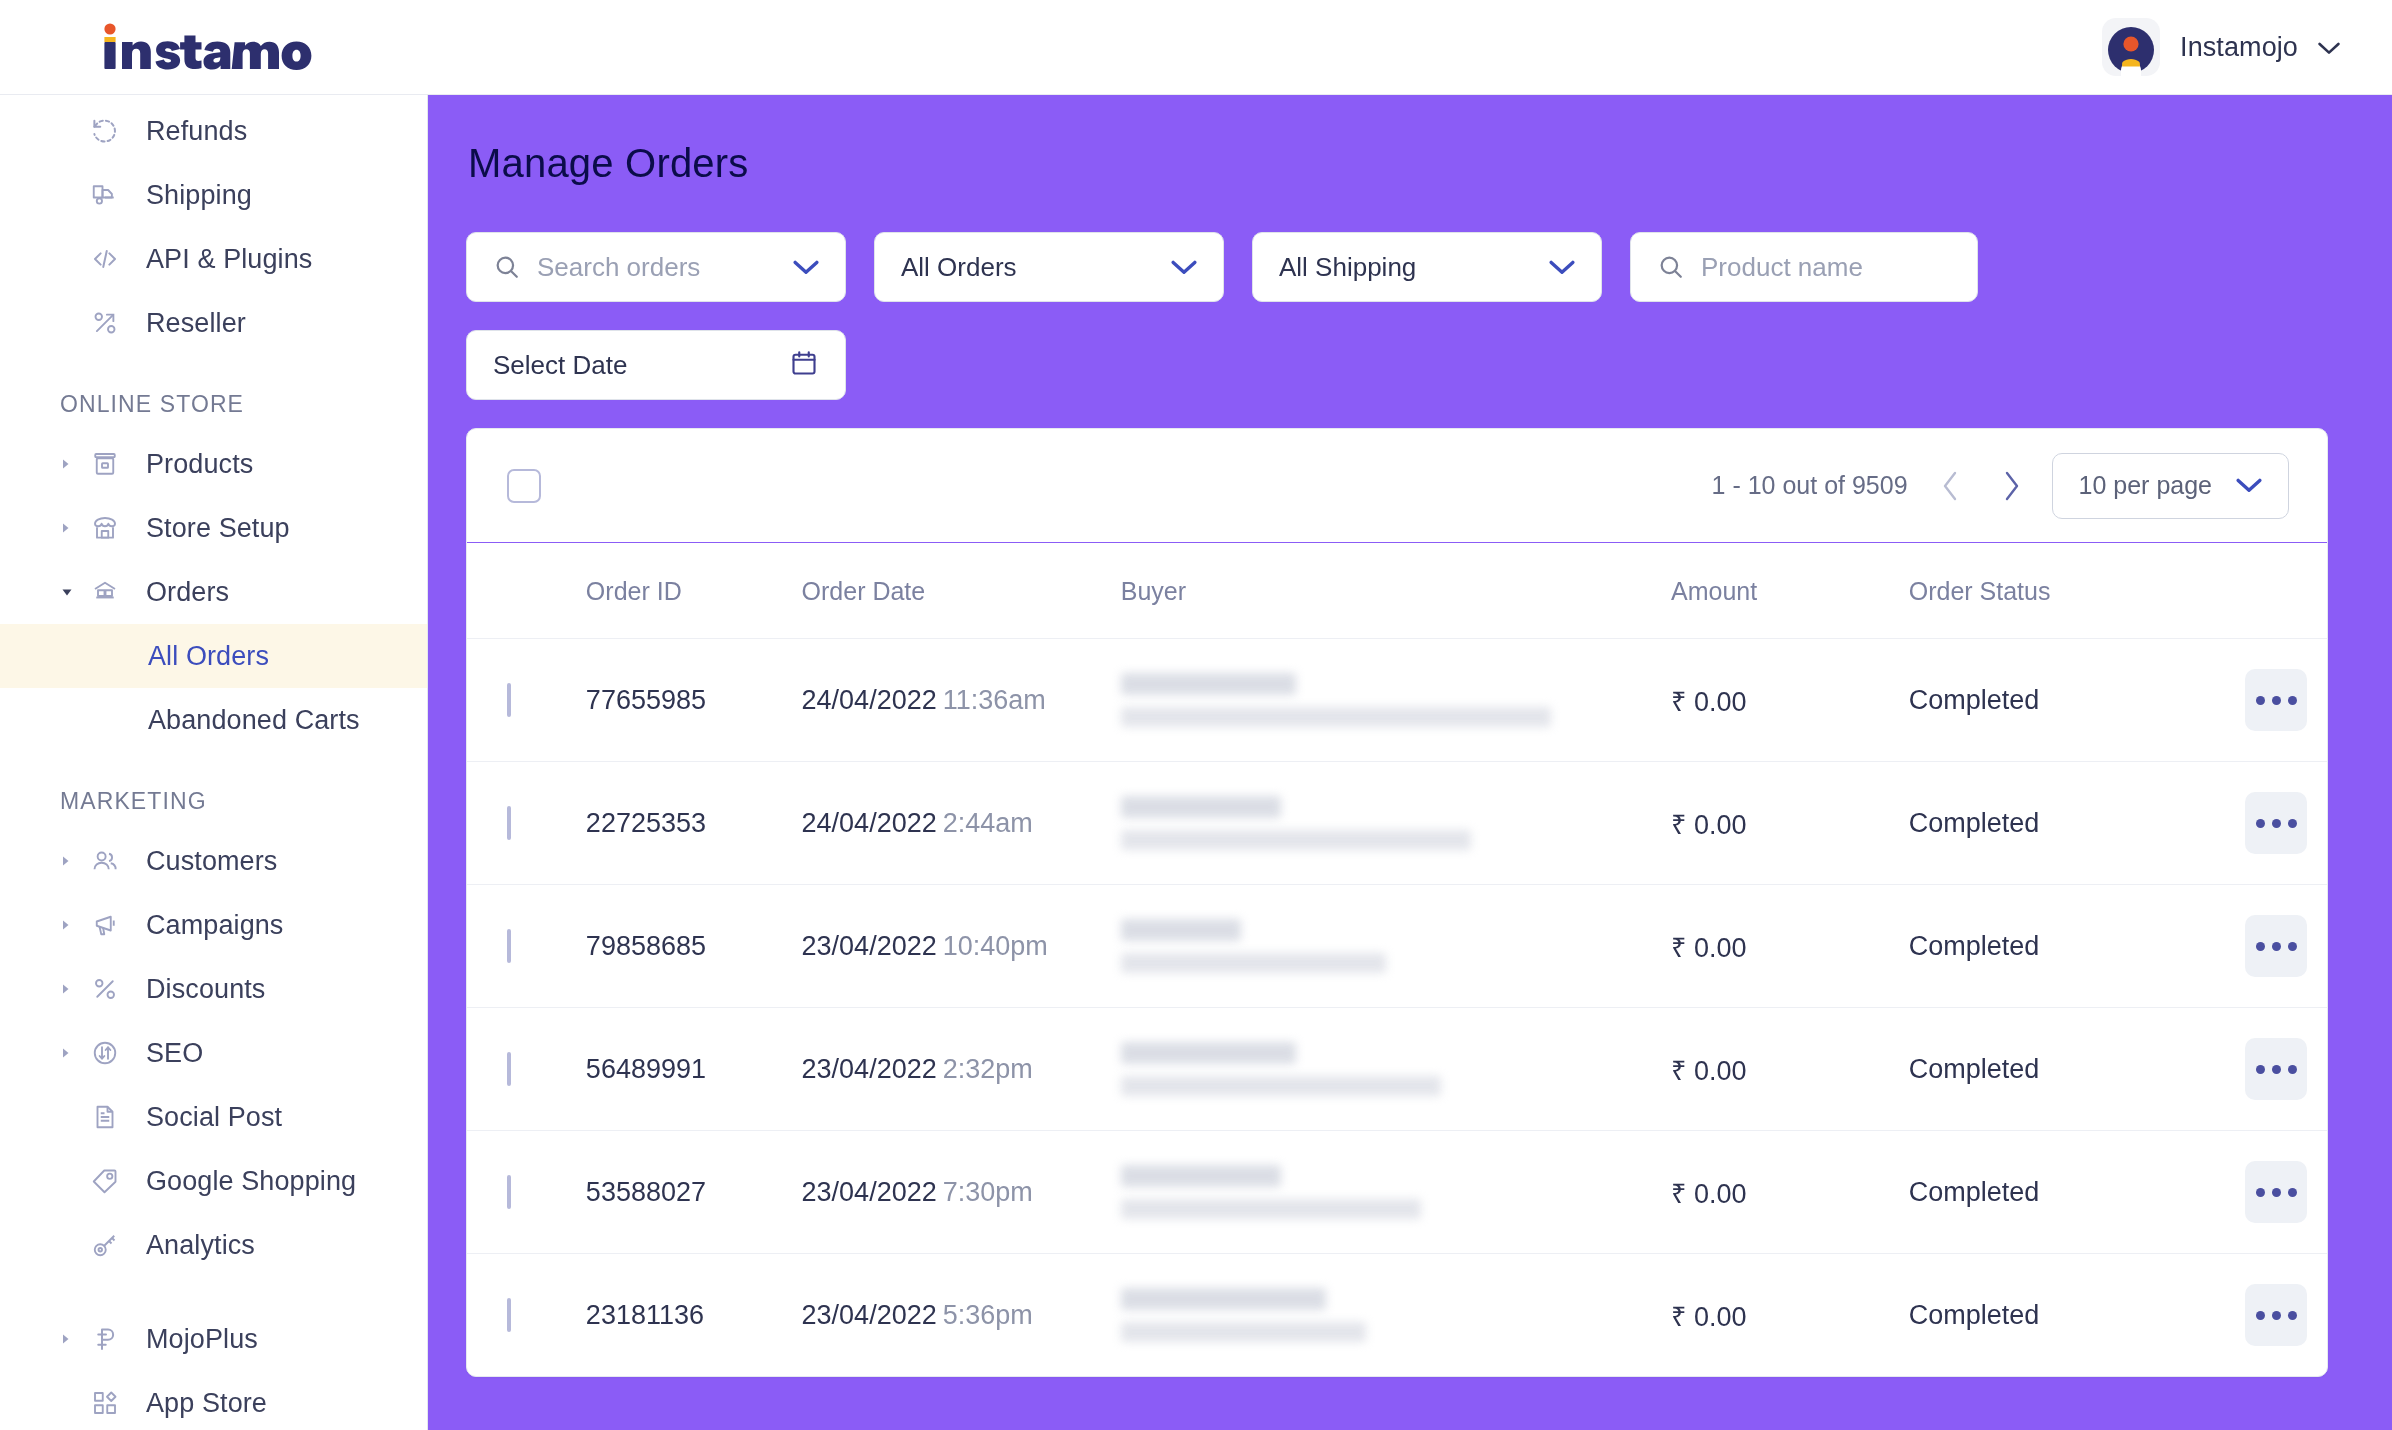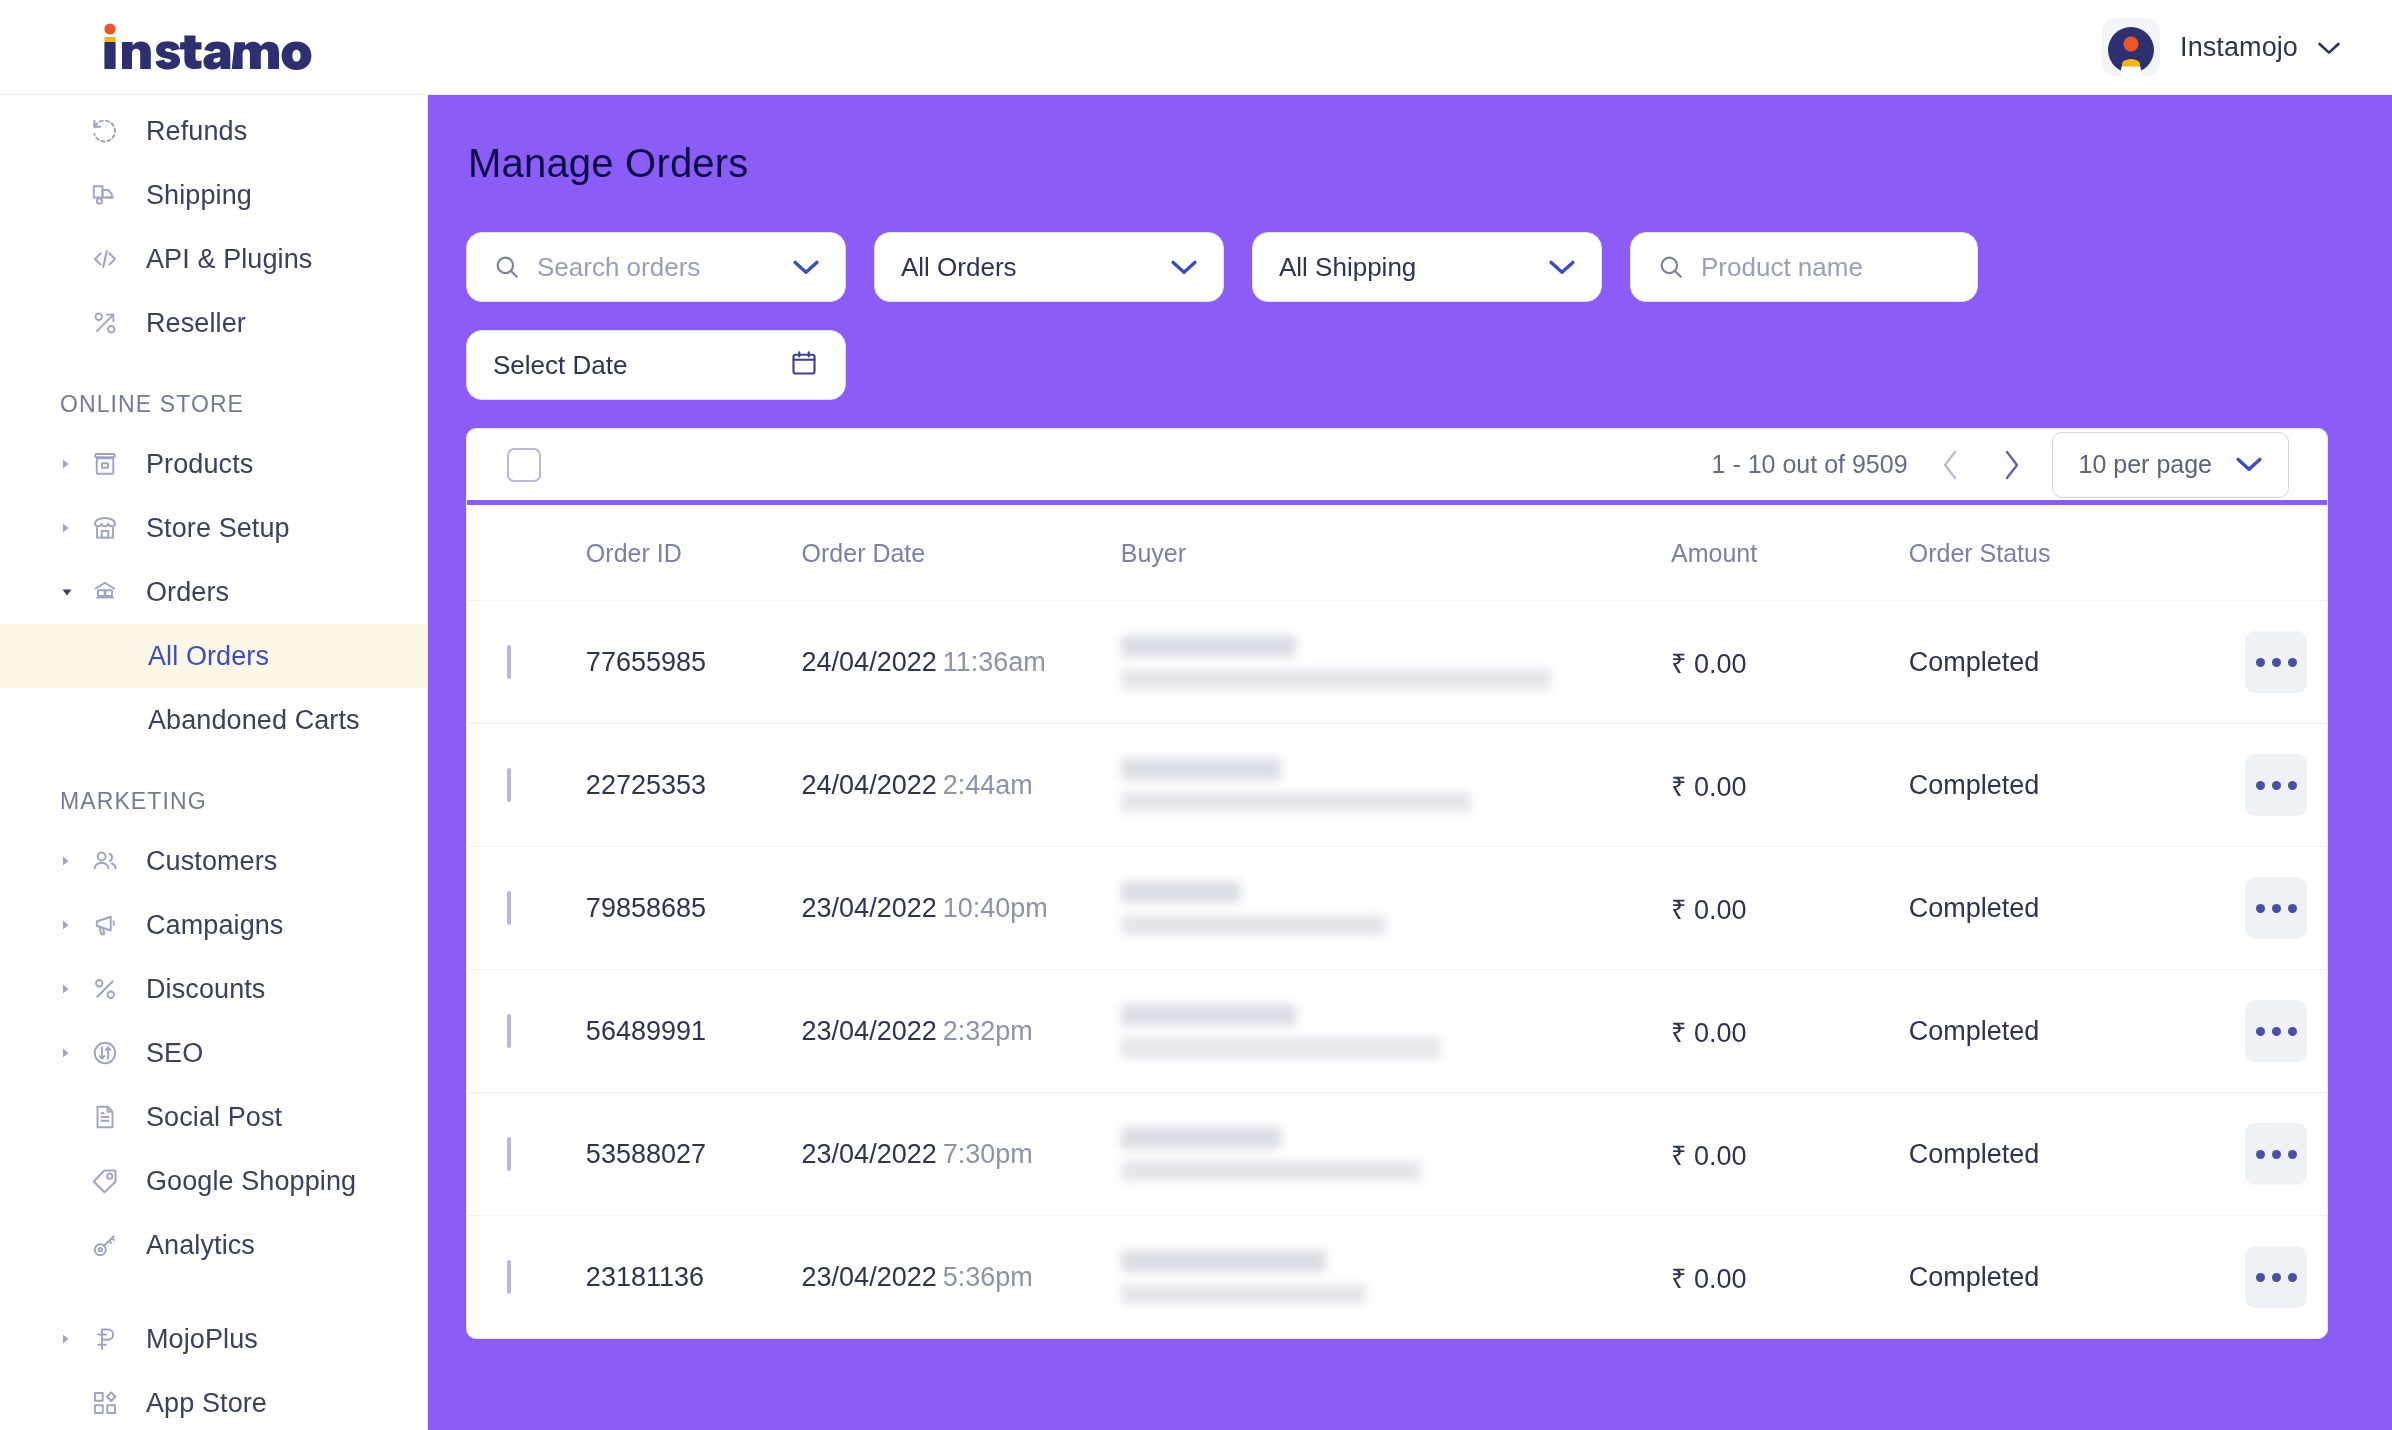--- a/index.html
+++ b/index.html
@@ -84,21 +84,21 @@
     overflow: hidden;
   }
   .page-title {
     font-size: 40px; color: #0b0c4a; font-weight: normal;
     letter-spacing: .2px; margin-bottom: 46px; padding-left: 2px;
   }
 
   
   .filters { display: flex; gap: 28px; flex-wrap: wrap; margin-bottom: 28px; }
   .fld {
-    background: #ffffff; border: 1px solid #dfe3ea; border-radius: 16px;
+    background: #ffffff; border: 1px solid #dfe3ea; border-radius: 10px;
     height: 70px; display: flex; align-items: center;
     padding: 0 26px; gap: 16px; cursor: pointer;
   }
   .fld-search { width: 380px; }
   .fld-orders { width: 350px; }
   .fld-payments { width: 350px; }
   .fld-product { width: 348px; }
   .fld-date { width: 380px; justify-content: space-between; }
   .fld .txt { font-size: 26px; color: #2e3350; }
   .fld .ph { font-size: 26px; color: #9aa0b4; }
@@ -107,22 +107,22 @@
   .search-ico { width: 28px; height: 28px; min-width: 28px; }
 
   
   .card {
     background: #ffffff; border-radius: 10px;
     border: 1px solid #e6e9f0;
     box-shadow: 0 1px 2px rgba(20,30,70,.04);
     overflow: hidden;
   }
   .card-top {
-    height: 76px; display: flex; align-items: center;
-    padding: 0 38px 0 40px; border-bottom: 5px solid #8b5cf6;
+    height: 114px; display: flex; align-items: center;
+    padding: 0 38px 0 40px; border-bottom: 1px solid #8b5cf6;
   }
   .cbox {
     width: 34px; height: 34px; min-width: 34px;
     border: 2.5px solid #b6b9da; border-radius: 7px; background: #fff;
     cursor: pointer;
   }
   .pager { margin-left: auto; display: flex; align-items: center; gap: 26px; }
   .pager-count { font-size: 25px; color: #666c86; }
   .pg-btn { width: 34px; height: 34px; display: flex; align-items: center; justify-content: center; cursor: pointer; }
   .perpage {

